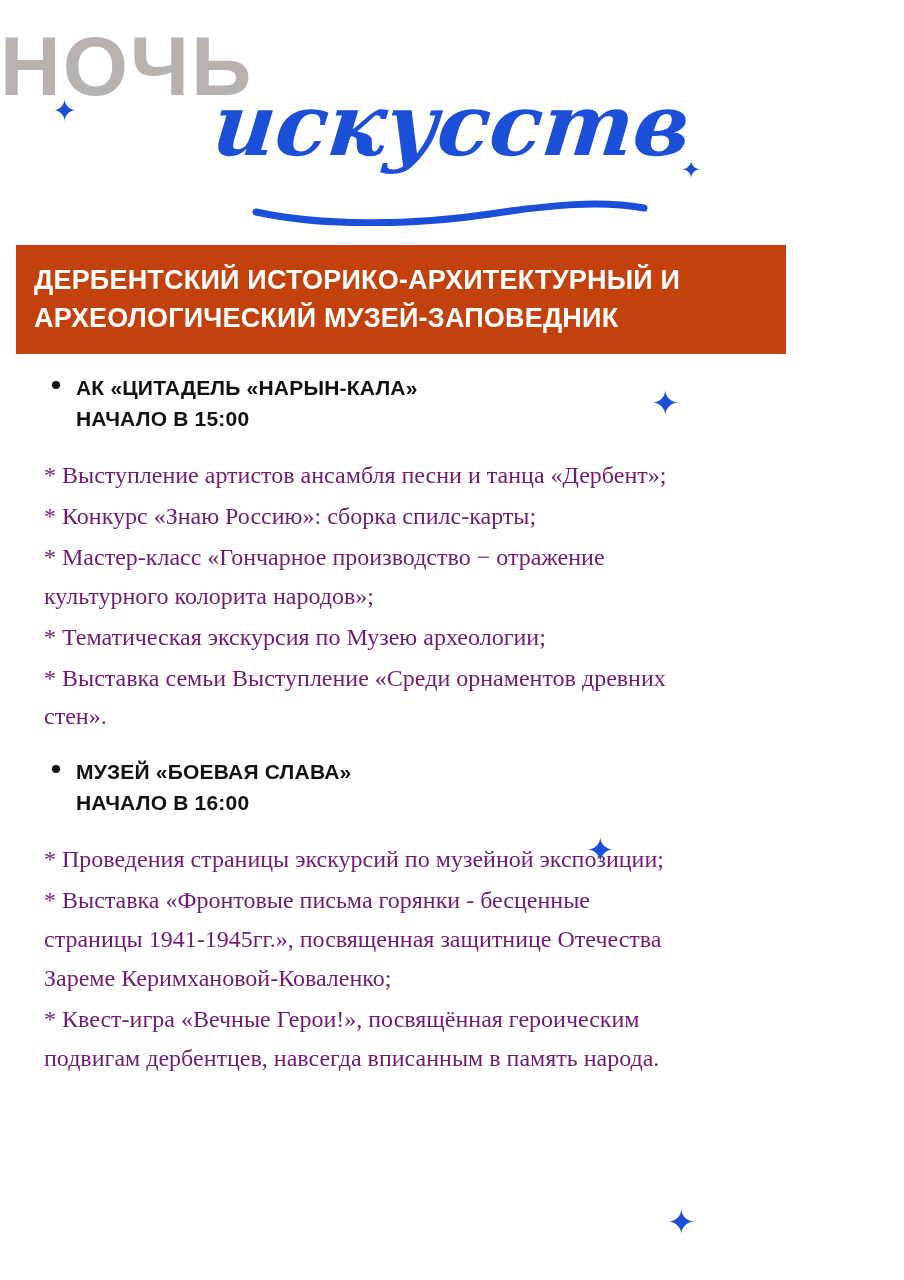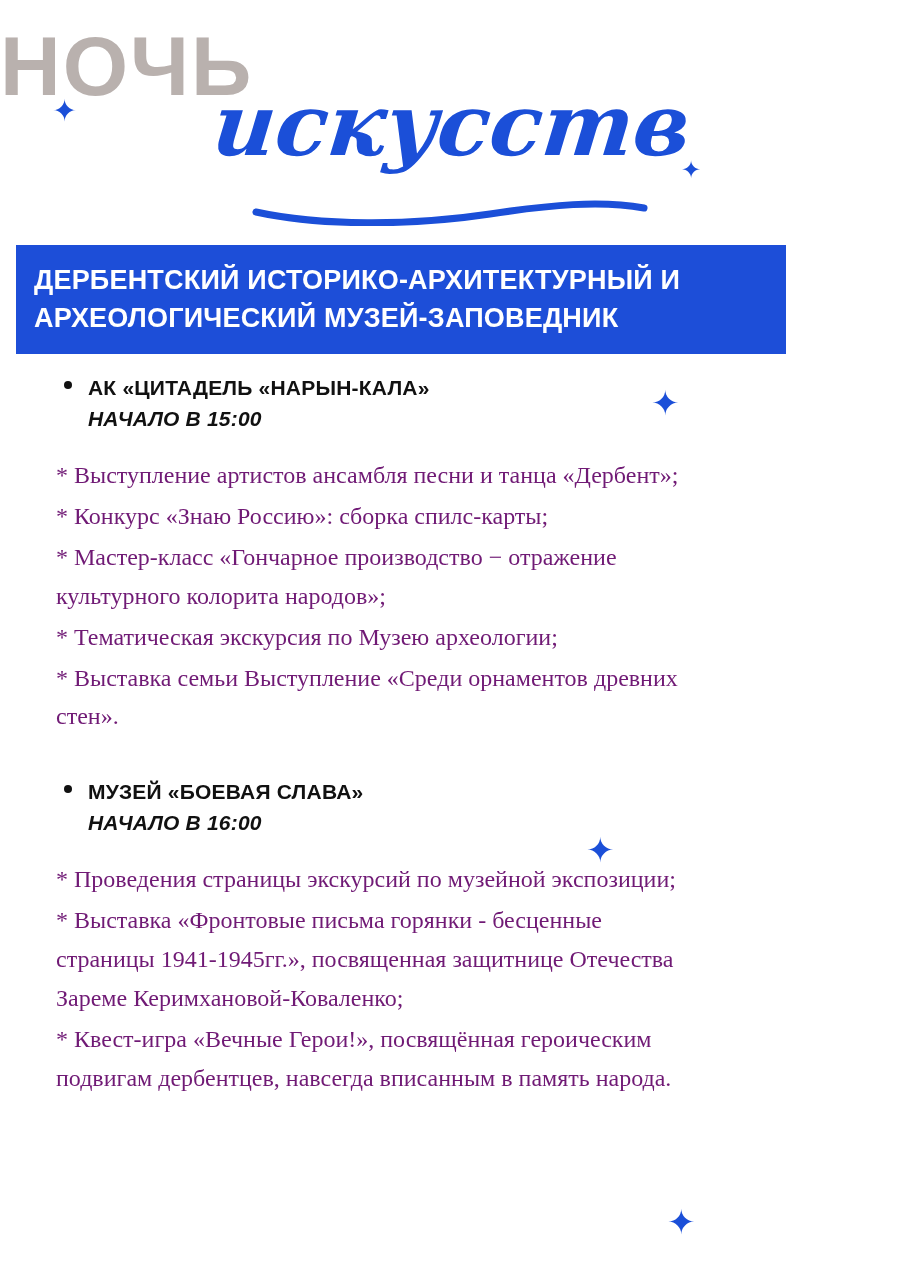--- a/index.html
+++ b/index.html
@@ -76,42 +76,42 @@
   .star.s3 { left: 651px; top: 386px;  font-size: 34px; }
   .star.s4 { left: 586px; top: 833px;  font-size: 34px; }
   .star.s5 { left: 667px; top: 1205px; font-size: 34px; }
 
   
   .title-bar {
     position: absolute;
     left: 16px;
     top: 245px;
     width: 770px;
-    background: #1d4ed8;
+    background: #c2410c;
     color: #ffffff;
     padding: 16px 0 16px 18px;
     box-sizing: border-box;
     font-weight: bold;
     font-size: 27px;
     line-height: 1.42;
     letter-spacing: 0.2px;
   }
 
   
   .content {
     position: absolute;
-    left: 16px;
+    left: 4px;
     top: 372px;
     width: 721px;
   }
   .venue {
     padding: 0 40px 0 40px;
   }
   .venue + .venue {
-    margin-top: 40px;
+    margin-top: 20px;
   }
   .venue-head {
     position: relative;
     padding-left: 32px;
     font-weight: bold;
     font-size: 21px;
     color: #111111;
     line-height: 1.48;
     letter-spacing: 0.2px;
   }
@@ -119,21 +119,20 @@
     position: absolute;
     left: 8px;
     top: 9px;
     width: 8px;
     height: 8px;
     border-radius: 50%;
     background: #111111;
   }
   .venue-time {
     display: block;
-    font-style: italic;
   }
   .venue-items {
     margin: 22px 0 0 0;
     padding: 0;
     list-style: none;
     font-family: "Liberation Serif", serif;
     font-size: 24px;
     color: #701a75;
     line-height: 1.62;
   }

